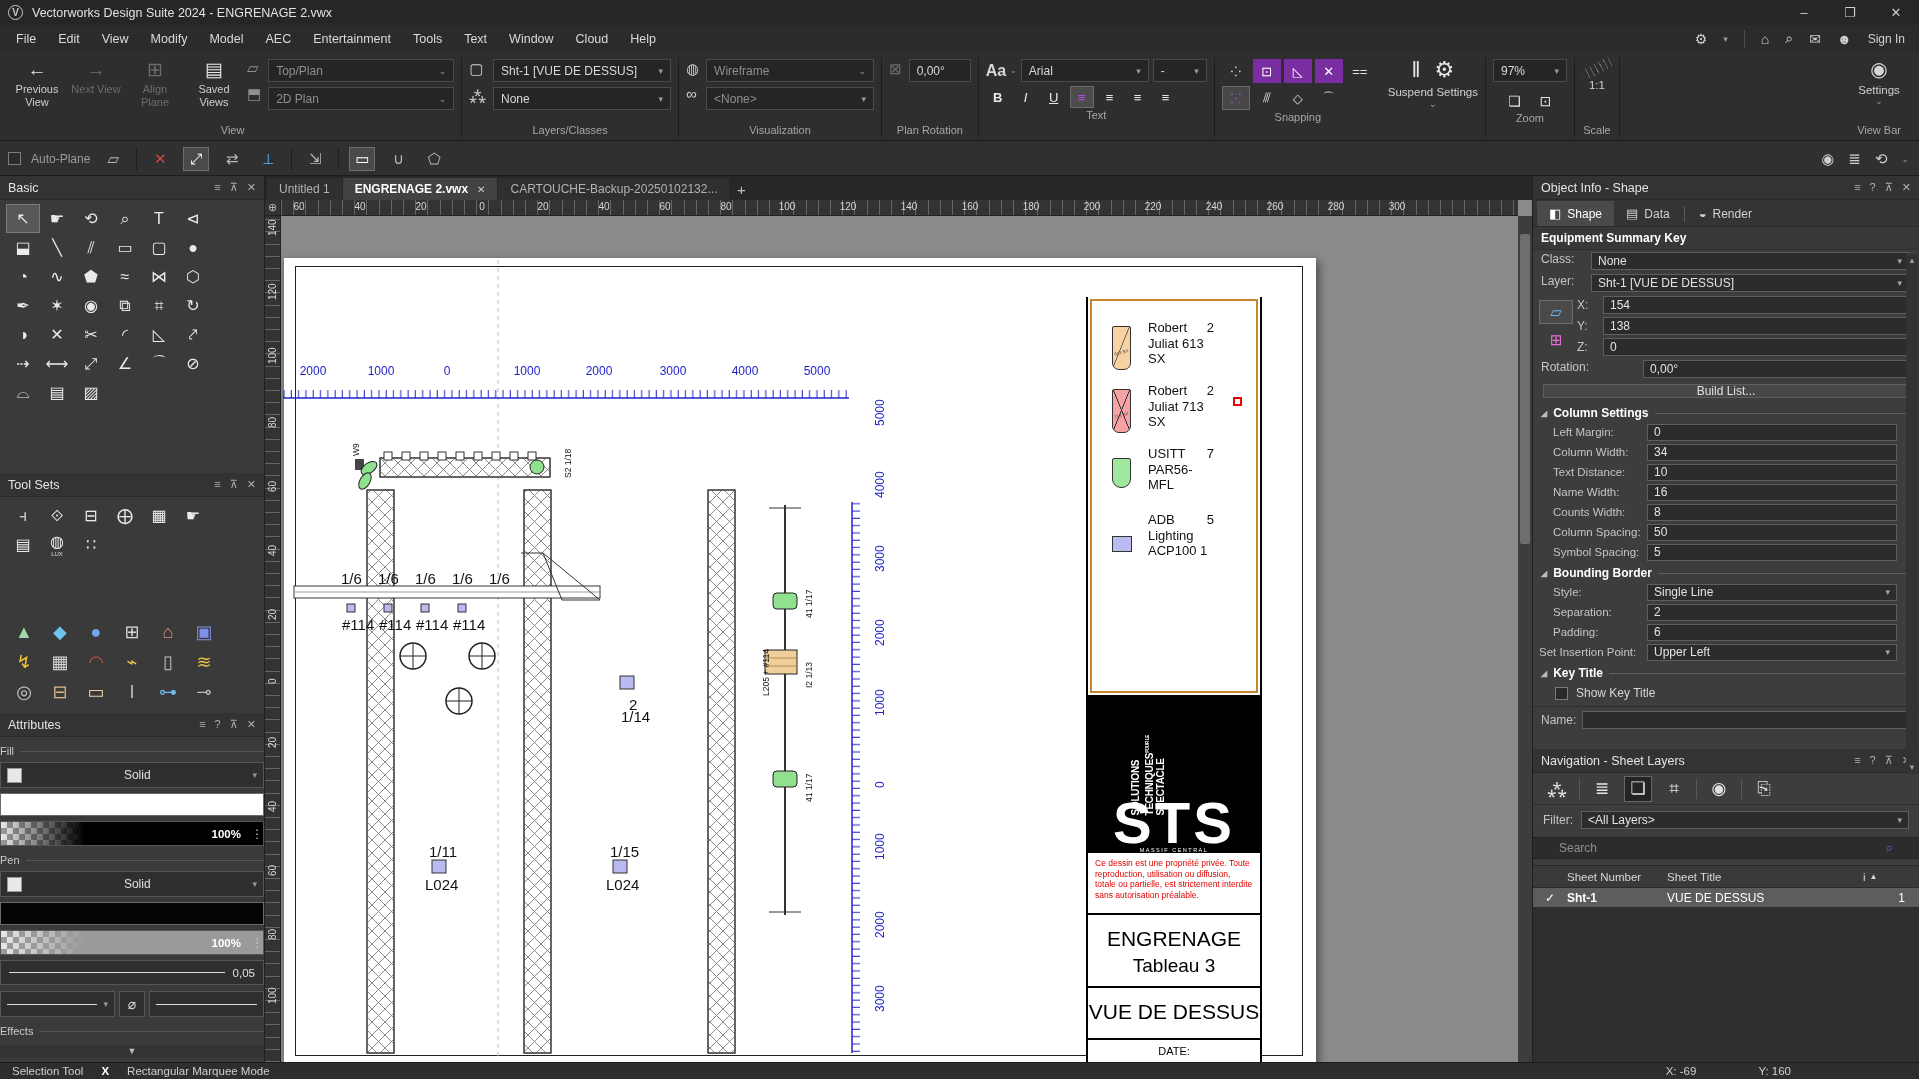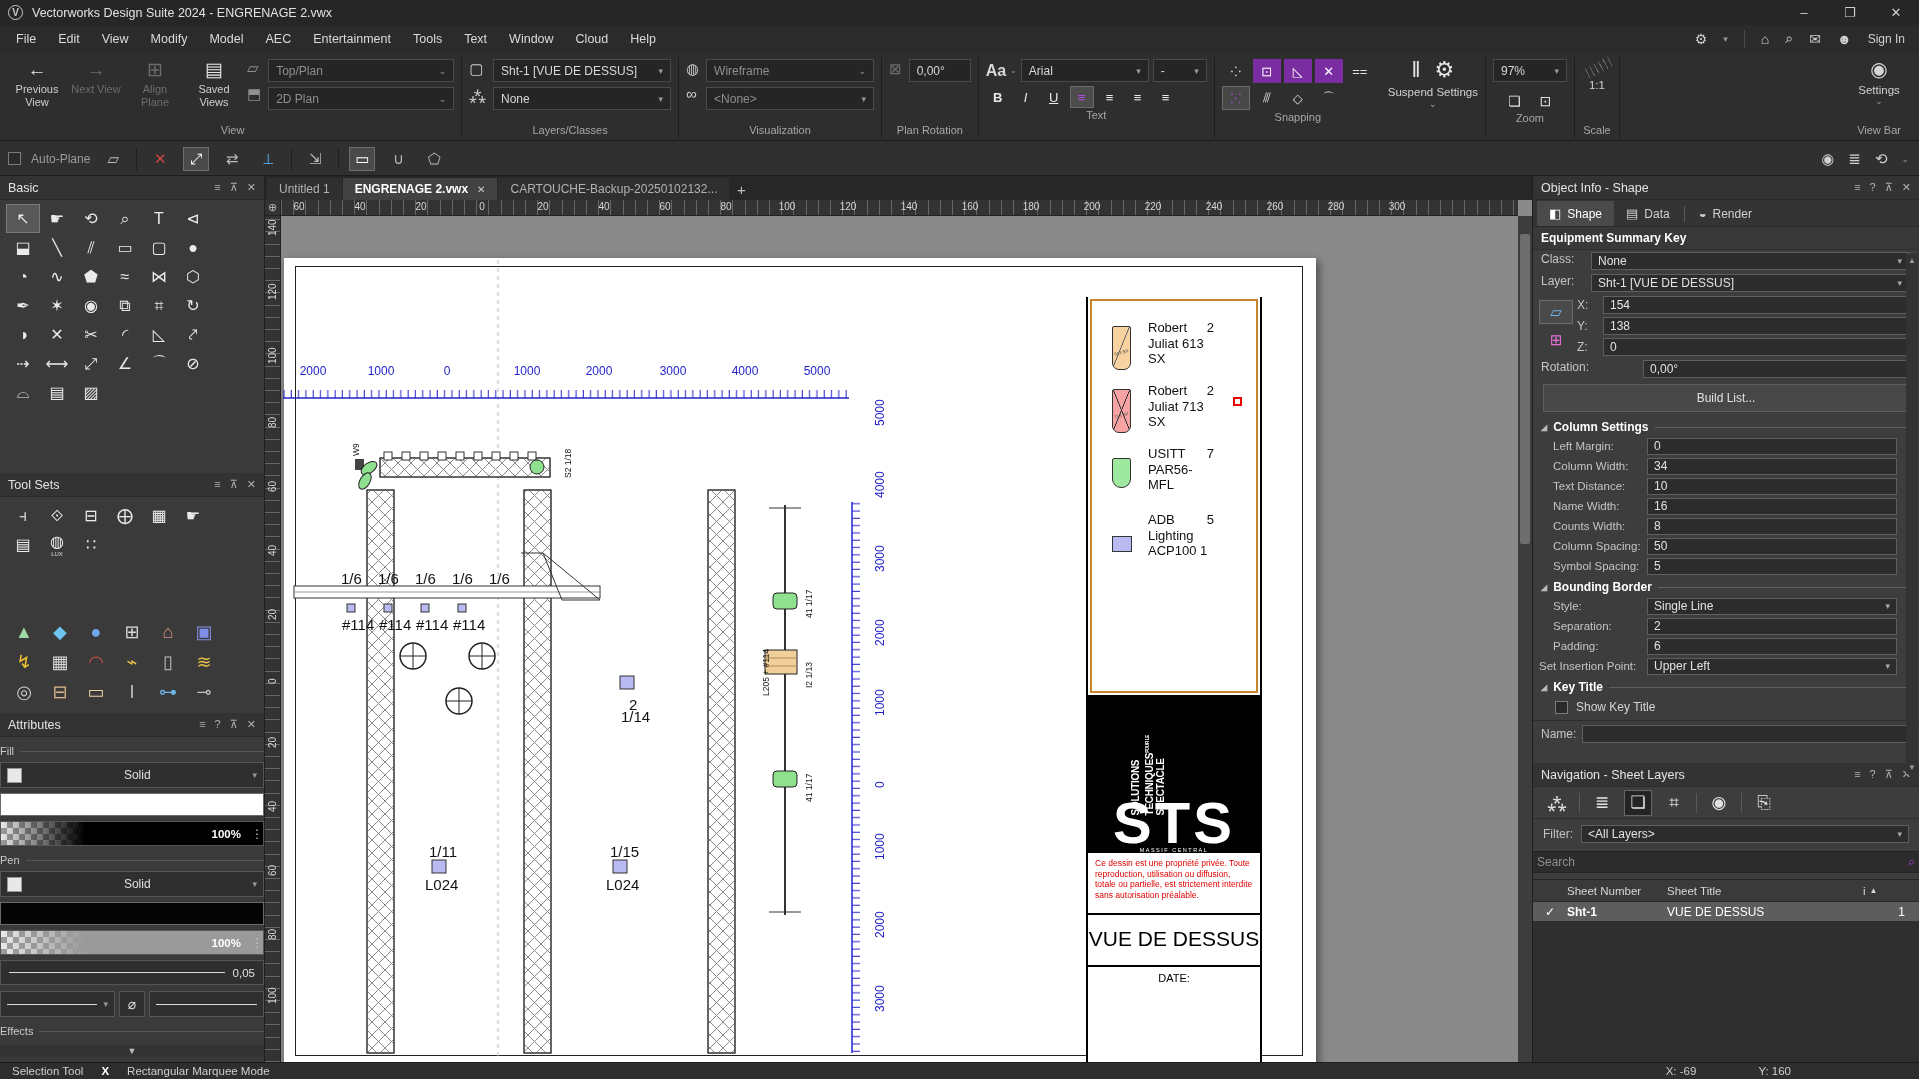--- a/index.html
+++ b/index.html
@@ -144,37 +144,37 @@
 .oilab{color:#c4c4c4;white-space:nowrap}
 .oifield{flex:1;height:18px;background:#2c2c2c;border:1px solid #5f5f5f;display:flex;align-items:center;padding:0 6px;color:#e2e2e2;gap:6px}
 .oifield .car{margin-left:auto;font-size:9px;color:#aaa}
 .xyz{display:flex;padding:2px 10px 2px 6px;gap:4px}
 .xyzicons{display:flex;flex-direction:column;gap:4px;justify-content:center}
 .xyzic{width:34px;height:24px;display:flex;align-items:center;justify-content:center;font-size:15px;border:1px solid transparent}
 .xyzic.sel{background:#4a4a4a;border-color:#6d6d6d}
 .xyzrows{flex:1;display:flex;flex-direction:column;gap:3px}
 .xyzrow{display:flex;align-items:center;gap:8px}
 .xyzrow .l{width:18px;color:#c4c4c4}
-.buildbtn{margin:4px 10px;height:28px;background:#474747;border:1px solid #5f5f5f;display:flex;align-items:center;justify-content:center;color:#e0e0e0}
+.buildbtn{margin:4px 10px;height:14px;background:#474747;border:1px solid #5f5f5f;display:flex;align-items:center;justify-content:center;color:#e0e0e0}
 .oisec{display:flex;align-items:center;gap:6px;padding:4px 10px 2px 8px;font-weight:bold;color:#fff}
 .oisec .tri{font-size:8px;color:#bbb}
 .oisec::after{content:"";flex:1;height:1px;background:#5f5f5f}
 .oisub{display:flex;align-items:center;padding:1.5px 22px 1.5px 20px;gap:6px}
 .oisub .l{width:88px;color:#c4c4c4;white-space:nowrap;font-size:11.5px}
 .oisub .oifield{height:17px}
 .oichk{display:flex;align-items:center;gap:8px;padding:4px 10px 4px 22px;color:#d6d6d6}
 .namerow{display:flex;align-items:center;gap:6px;padding:4px 8px;border-top:1px solid #2e2e2e;margin-top:2px}
 .oiscroll{position:absolute;right:1px;top:78px;width:12px;height:520px;background:#333;display:flex;flex-direction:column;justify-content:space-between;align-items:center;font-size:8px;color:#999;padding:2px 0}
 
 .navtools{height:32px;display:flex;align-items:center;gap:8px;padding:0 10px;border-bottom:1px solid #2e2e2e;font-size:17px;color:#e2e2e2}
 .navic{width:28px;height:26px;display:flex;align-items:center;justify-content:center}
 .navic.sel{background:#242424;border:1px solid #666}
 .nav-sep{width:1px;height:20px;background:#5a5a5a}
 .filterrow{display:flex;align-items:center;gap:8px;padding:6px 10px}
-.searchrow{margin:2px 0 6px;height:22px;background:#2c2c2c;border-top:1px solid #222;border-bottom:1px solid #222;display:flex;align-items:center;padding:0 4px;color:#8f8f8f}
+.searchrow{margin:2px 0 6px;height:22px;background:#2c2c2c;border-top:1px solid #222;border-bottom:1px solid #222;display:flex;align-items:center;padding:0 26px;color:#8f8f8f}
 .searchrow .mag{margin-left:auto;color:#a43fd6;font-size:13px}
 .sheettbl{background:#2f2f2f;height:668px;border-top:1px solid #262626}
 .shead{display:flex;height:22px;align-items:center;color:#d8d8d8;font-size:11.5px;background:#3a3a3a;border-bottom:1px solid #2a2a2a}
 .shead .c1{width:34px}.shead .c2{width:100px}.shead .c3{flex:1}
 .shead .c4{width:56px;display:flex;gap:4px;align-items:center}
 .srow{display:flex;height:19px;align-items:center;background:#5d5d5d;color:#fff;font-size:12px}
 .srow .c1{width:34px;text-align:center}.srow .c2{width:100px;font-weight:bold}.srow .c3{flex:1}.srow .c4{width:40px;text-align:right;padding-right:14px}
 
 .statusbar{position:absolute;left:0;top:1062px;width:100%;height:17px;background:#2e2e2e;border-top:1px solid #1c1c1c;display:flex;align-items:center;padding-left:12px;gap:18px;font-size:11.5px;color:#cfcfcf}
 .statusbar .cx{font-weight:bold;color:#fff}
@@ -954,20 +954,24 @@
         <div class="sts">
           <div class="stsv">
             <span>SOLUTIONS</span><br>
             <span>TECHNIQUES</span><span class="pl">POUR LE</span><br>
             <span>SPECTACLE</span>
           </div>
           <div class="stsbig">STS</div>
           <div class="stssub">MASSIF CENTRAL</div>
         </div>
         <div class="notice">Ce dessin est une propriété privée. Toute reproduction, utilisation ou diffusion, totale ou partielle, est strictement interdite sans autorisation préalable.</div>
+        <div class="projbox">
+          <div class="p1">ENGRENAGE</div>
+          <div class="p2">Tableau 3</div>
+        </div>
         <div class="viewbox">VUE DE DESSUS</div>
         <div class="datebox">DATE:</div>
       </div>
       <div class="selhandle"></div>
     </div>
   </div>
 </div>
 
 <div class="rightcol">
   <div class="palhead">

